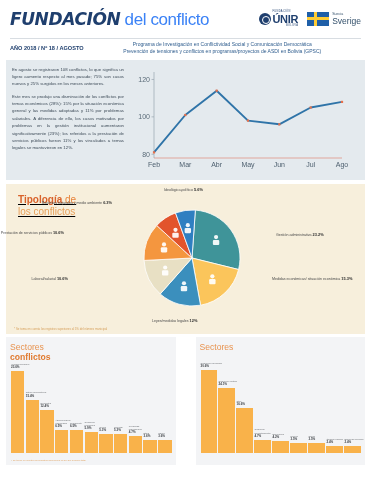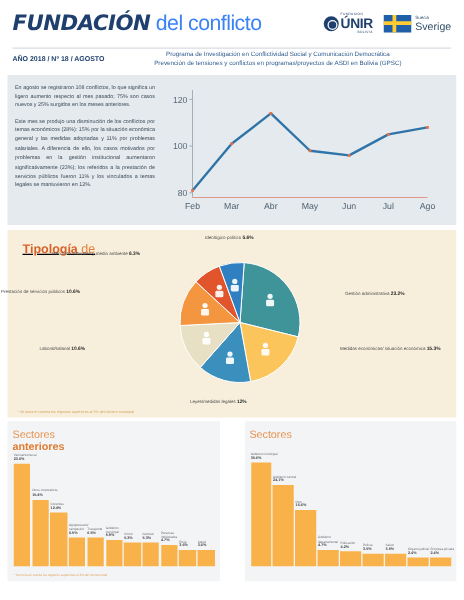--- a/index.html
+++ b/index.html
@@ -128,20 +128,21 @@
         <text x="182.66666666666666" y="101" text-anchor="middle" font-size="7" fill="#4f6170" font-family="Liberation Sans, sans-serif">Jul</text>
         <rect x="212.9" y="34.813043478260866" width="2.2" height="2.2" fill="#e8704a"></rect>
         <text x="214" y="101" text-anchor="middle" font-size="7" fill="#4f6170" font-family="Liberation Sans, sans-serif">Ago</text>
       </svg>
   </div>
 </div>
 
 <div class="band2">
   <div class="h2">
     <div class="t1"><b>Tipología</b> <span>de</span></div>
+    <div class="t2">los conflictos</div>
   </div>
   <div class="pie-area">
     <svg id="pieSvg" width="371" height="150" viewBox="0 0 371 150">
         <path d="M186 74 L189.35 26.12 A48 48 0 0 1 232.59 85.53 Z" fill="#3f9499" stroke="#ffffff" stroke-width="0.8"></path>
         <g>
           <circle cx="210.06172963058233" cy="53.087411179818226" r="2.1" fill="#ffffff" fill-opacity="0.92"></circle>
           <rect x="206.86172963058235" y="55.88741117981822" width="6.4" height="5.2" rx="1.1" fill="#ffffff" fill-opacity="0.92"></rect>
         </g>
         <path d="M186 74 L232.59 85.53 A48 48 0 0 1 194.51 121.24 Z" fill="#fbc55b" stroke="#ffffff" stroke-width="0.8"></path>
         <g>
@@ -184,21 +185,21 @@
         <div class="plabel" style="top: 3px; left: 158px; text-align: left; width: 90px;"><span>Ideológico-político </span><b>5.6%</b></div>
       </div>
   </div>
   <div class="foot">* Se toma en cuenta los registros superiores al 5% del número municipal</div>
 </div>
 
 <div class="band3">
   <div class="barpanel">
     <div class="bh">
       <div class="a">Sectores</div>
-      <div class="b">anteriores</div>
+      <div class="b">conflictos</div>
     </div>
     <div class="bars" id="bars2">
         <div class="barcol">
           <div class="blab" style="bottom: 94.4%; margin-bottom: 1px;"><span>Vecinal/comunal</span><b>23.6%</b></div>
           <div class="bar" style="height: 94.4%; background: rgb(249, 178, 74);"></div>
         </div>
         <div class="barcol">
           <div class="blab" style="bottom: 61.6%; margin-bottom: 1px;"><span>Otros corporativos</span><b>15.4%</b></div>
           <div class="bar" style="height: 61.6%; background: rgb(249, 178, 74);"></div>
         </div>

